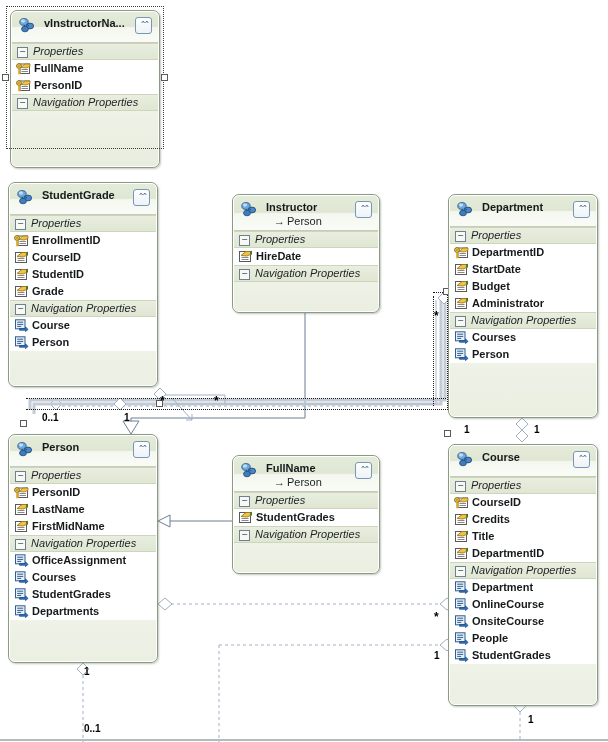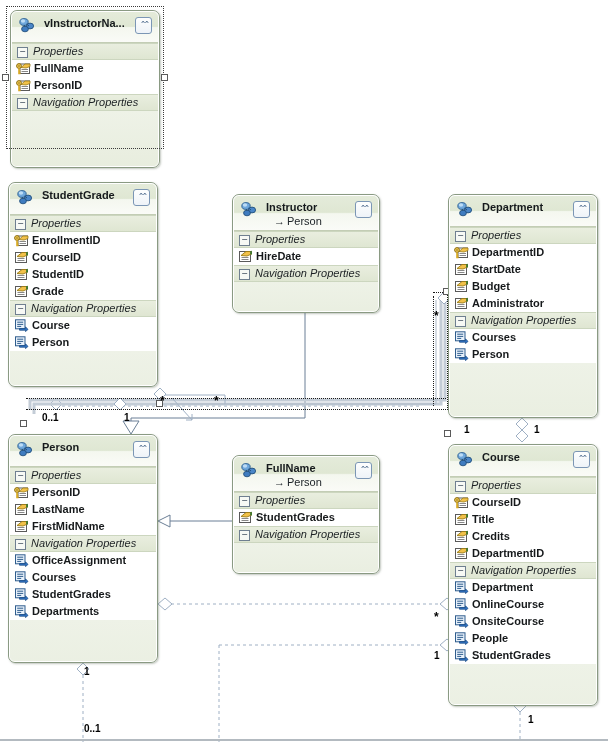--- a/index.html
+++ b/index.html
@@ -601,28 +601,28 @@
                 <circle cx="3" cy="4" r="2.4" fill="#f5cf55" stroke="#8a6a10" stroke-width="1"></circle>
                 <circle cx="3" cy="4" r="0.8" fill="#8a6a10"></circle>
                 <path d="M3,6.2 L3,11.5 L4.6,11.5 M3,9.4 L4.3,9.4" stroke="#d8a820" stroke-width="1.6" fill="none"></path>
               </svg></span><span>CourseID</span></div>
           <div class="prop-row"><span class="prop-icon"><svg width="15" height="13" viewBox="0 0 15 13">
                 <rect x="1.5" y="1.5" width="11" height="10" fill="#ffffff" stroke="#5a5a5a" stroke-width="1"></rect>
                 <line x1="3.5" y1="7.5" x2="10.5" y2="7.5" stroke="#7a7a7a" stroke-width="0.9"></line>
                 <line x1="3.5" y1="9.5" x2="10.5" y2="9.5" stroke="#7a7a7a" stroke-width="0.9"></line>
                 <path d="M3,5.5 L8,1.5 L13.5,1.5 L13.5,4 L9,6 Z" fill="#f2c14a" stroke="#9a7a14" stroke-width="0.9"></path>
                 <path d="M12.5,1.5 L13.5,1.2 L13.5,4.3 L12.5,4 Z" fill="#4a9c4a" stroke="#2c6b2c" stroke-width="0.7"></path>
+              </svg></span><span>Credits</span></div>
+          <div class="prop-row"><span class="prop-icon"><svg width="15" height="13" viewBox="0 0 15 13">
+                <rect x="1.5" y="1.5" width="11" height="10" fill="#ffffff" stroke="#5a5a5a" stroke-width="1"></rect>
+                <line x1="3.5" y1="7.5" x2="10.5" y2="7.5" stroke="#7a7a7a" stroke-width="0.9"></line>
+                <line x1="3.5" y1="9.5" x2="10.5" y2="9.5" stroke="#7a7a7a" stroke-width="0.9"></line>
+                <path d="M3,5.5 L8,1.5 L13.5,1.5 L13.5,4 L9,6 Z" fill="#f2c14a" stroke="#9a7a14" stroke-width="0.9"></path>
+                <path d="M12.5,1.5 L13.5,1.2 L13.5,4.3 L12.5,4 Z" fill="#4a9c4a" stroke="#2c6b2c" stroke-width="0.7"></path>
               </svg></span><span>Title</span></div>
-          <div class="prop-row"><span class="prop-icon"><svg width="15" height="13" viewBox="0 0 15 13">
-                <rect x="1.5" y="1.5" width="11" height="10" fill="#ffffff" stroke="#5a5a5a" stroke-width="1"></rect>
-                <line x1="3.5" y1="7.5" x2="10.5" y2="7.5" stroke="#7a7a7a" stroke-width="0.9"></line>
-                <line x1="3.5" y1="9.5" x2="10.5" y2="9.5" stroke="#7a7a7a" stroke-width="0.9"></line>
-                <path d="M3,5.5 L8,1.5 L13.5,1.5 L13.5,4 L9,6 Z" fill="#f2c14a" stroke="#9a7a14" stroke-width="0.9"></path>
-                <path d="M12.5,1.5 L13.5,1.2 L13.5,4.3 L12.5,4 Z" fill="#4a9c4a" stroke="#2c6b2c" stroke-width="0.7"></path>
-              </svg></span><span>Credits</span></div>
           <div class="prop-row"><span class="prop-icon"><svg width="15" height="13" viewBox="0 0 15 13">
                 <rect x="1.5" y="1.5" width="11" height="10" fill="#ffffff" stroke="#5a5a5a" stroke-width="1"></rect>
                 <line x1="3.5" y1="7.5" x2="10.5" y2="7.5" stroke="#7a7a7a" stroke-width="0.9"></line>
                 <line x1="3.5" y1="9.5" x2="10.5" y2="9.5" stroke="#7a7a7a" stroke-width="0.9"></line>
                 <path d="M3,5.5 L8,1.5 L13.5,1.5 L13.5,4 L9,6 Z" fill="#f2c14a" stroke="#9a7a14" stroke-width="0.9"></path>
                 <path d="M12.5,1.5 L13.5,1.2 L13.5,4.3 L12.5,4 Z" fill="#4a9c4a" stroke="#2c6b2c" stroke-width="0.7"></path>
               </svg></span><span>DepartmentID</span></div>
         </div>
         <div class="section-head"><span class="expander">−</span><span>Navigation Properties</span></div>
         <div class="prop-list">

